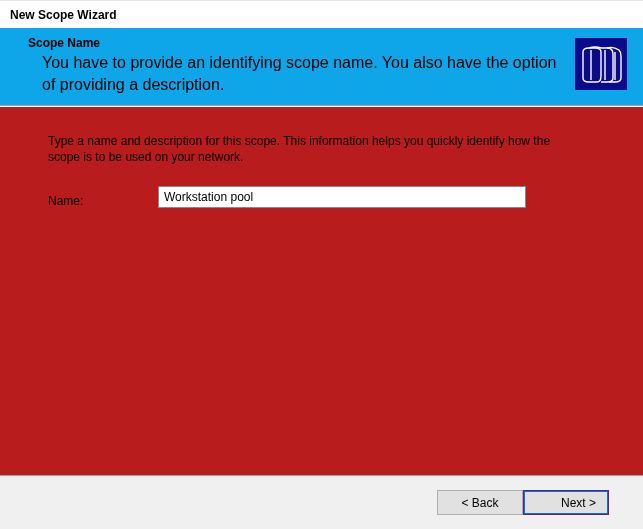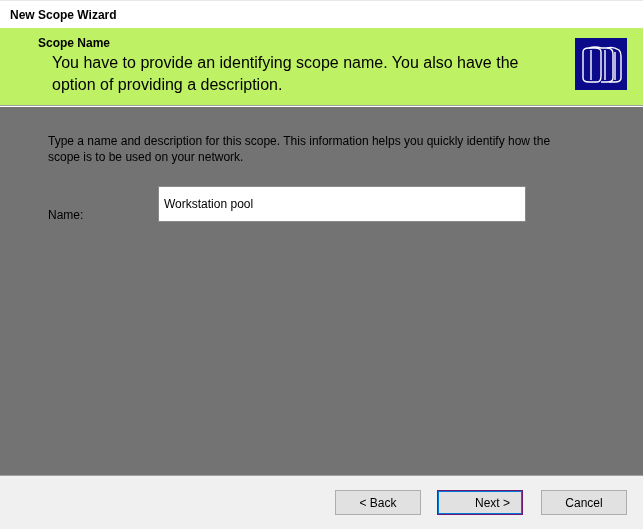--- a/index.html
+++ b/index.html
@@ -21,22 +21,22 @@
       border-top: 1px solid #e8e8e8;
     }
     .titlebar {
       padding: 7px 10px 6px 10px;
       font-size: 12px;
       color: #000;
       background: #fff;
       font-weight: bold;
     }
     .header {
-      background: #bef264;
-      padding: 8px 10px 10px 38px;
+      background: #0ea5e9;
+      padding: 8px 10px 10px 28px;
       display: flex;
       align-items: flex-start;
       border-bottom: 1px solid #a0a0a0;
     }
     .header-text {
       flex: 1;
       padding-right: 12px;
     }
     .header-title {
       font-weight: bold;
@@ -53,21 +53,21 @@
     .header-icon {
       width: 52px;
       height: 52px;
       background: #0a0a80;
       margin-right: 6px;
       margin-top: 2px;
       flex-shrink: 0;
     }
     .content {
       flex: 1;
-      background: #737373;
+      background: #b91c1c;
       padding: 26px 48px 10px 48px;
       border-top: 1px solid #fff;
     }
     .instruction {
       font-size: 12px;
       color: #000;
       line-height: 1.35;
       margin-bottom: 20px;
       max-width: 530px;
     }
@@ -77,21 +77,21 @@
       margin-bottom: 14px;
     }
     .field-label {
       width: 110px;
       font-size: 12px;
       color: #000;
     }
     .field-input {
       flex: 1;
       max-width: 368px;
-      height: 36px;
+      height: 22px;
       border: 1px solid #898989;
       background: #fff;
       padding: 2px 5px;
       font-family: inherit;
       font-size: 12px;
       color: #000;
       outline: none;
     }
     .footer {
       background: #f0f0f0;
@@ -107,21 +107,21 @@
       background: #e1e1e1;
       border: 1px solid #adadad;
       font-family: inherit;
       font-size: 12px;
       color: #000;
       cursor: pointer;
       padding: 0 12px;
     }
     .btn-group {
       display: flex;
-      gap: 16px;
+      gap: 0;
       margin-right: 18px;
     }
     .btn-default {
       border: 1px solid #701a75;
       box-shadow: inset 0 0 0 1px #0078d7;
       text-align: right;
     }
   </style>
 </head>
 <body>
@@ -157,15 +157,14 @@
       <input type="text" class="field-input" value="Workstation pool" style="">
     </div>
 
   </div>
 
   <div class="footer">
     <div class="btn-group">
       <button class="btn">&lt; Back</button>
       <button class="btn btn-default">Next &gt;</button>
     </div>
-    <button class="btn">Cancel</button>
   </div>
 </div>
 
 </body></html>

